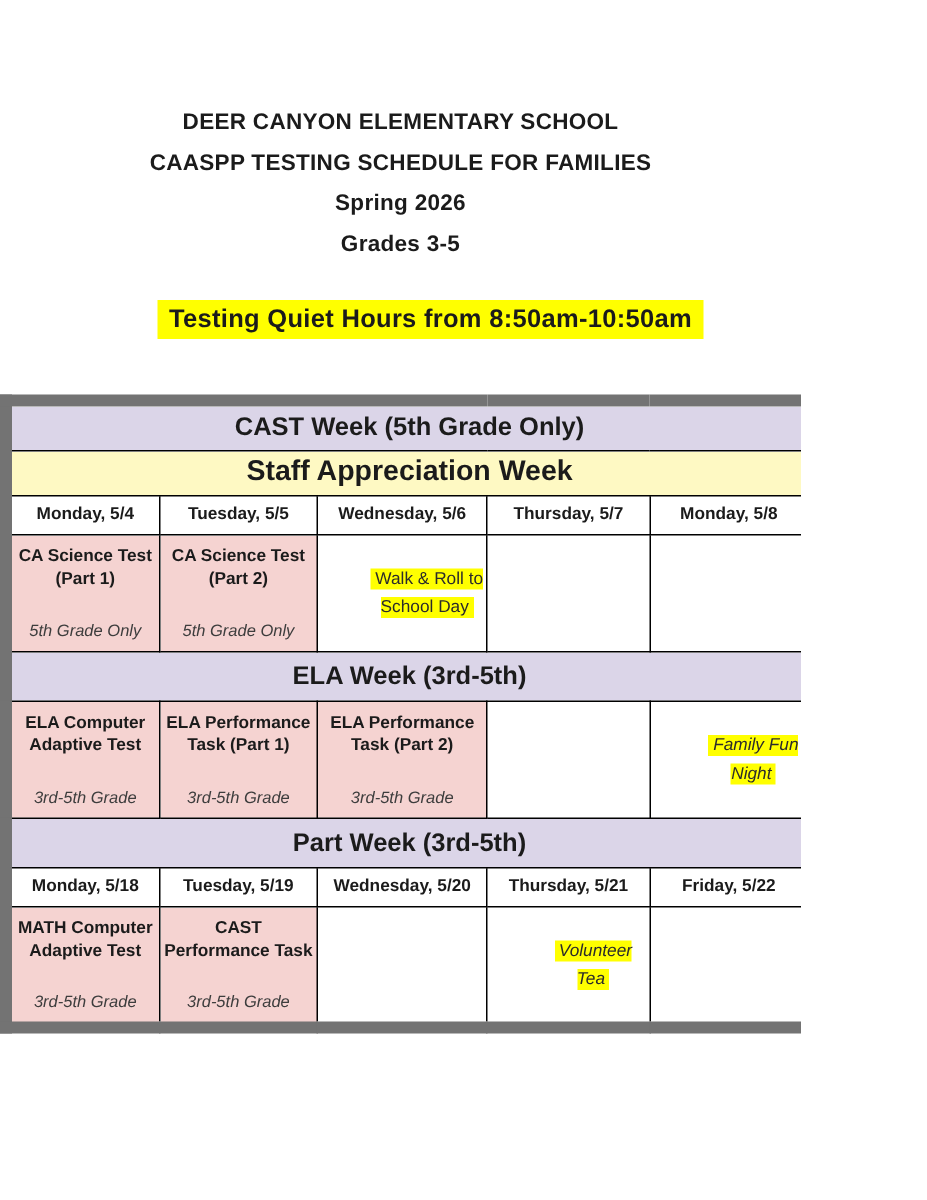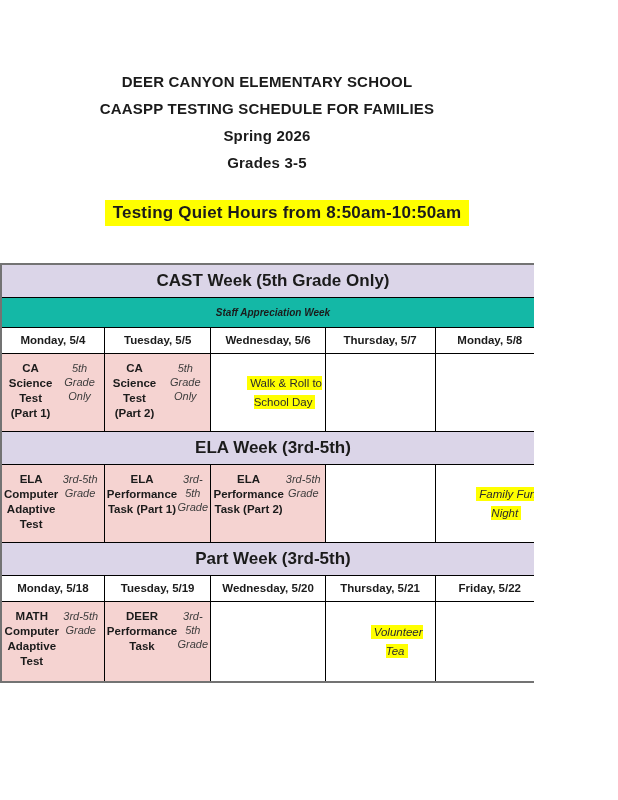--- a/index.html
+++ b/index.html
@@ -41,50 +41,49 @@
     width: 546px;
     margin: 37px auto 0 auto;
     table-layout: fixed;
   }
   table.schedule td {
     border: 1.5px solid #000000;
     text-align: center;
     vertical-align: middle;
     overflow: hidden;
   }
-  table.schedule { border: 2px solid #737373; }
+  table.schedule { border: 8px solid #737373; }
   td.week-title {
     background: #dbd5e8;
     height: 33px;
     font-size: 17px;
     font-weight: bold;
   }
   td.week-subtitle {
-    background: #14b8a6;
+    background: #fef9c3;
     height: 30px;
-    font-size: 10px;
-    font-weight: bold;
-    font-style: italic;
+    font-size: 19px;
+    font-weight: bold;
   }
   td.day-header {
     background: #ffffff;
     height: 26px;
     font-size: 11.5px;
     font-weight: bold;
   }
   td.cell { background: #ffffff; height: 78px; padding-left: 33px; }
   tr.row-tall td.cell { height: 81px; }
   td.cell.test {
     background: #f5d3d1;
     vertical-align: top;
     padding: 7px 2px 6px 2px;
   }
   .test-inner {
     display: flex;
-    flex-direction: row;
+    flex-direction: column;
     justify-content: space-between;
     height: 100%;
   }
   .test-title {
     font-size: 11.5px;
     font-weight: bold;
     line-height: 15px;
     white-space: pre-line;
   }
   .test-grade {
@@ -210,21 +209,21 @@
       <tr class="row-tall">
         <td class="cell test">
           <div class="test-inner">
             <div class="test-title">MATH Computer
 Adaptive Test</div>
             <div class="test-grade">3rd-5th Grade</div>
           </div>
         </td>
         <td class="cell test">
           <div class="test-inner">
-            <div class="test-title">DEER
+            <div class="test-title">CAST
 Performance Task</div>
             <div class="test-grade">3rd-5th Grade</div>
           </div>
         </td>
         <td class="cell"></td>
         <td class="cell">
           <span class="hl italic">Volunteer Tea</span>
         </td>
         <td class="cell"></td>
       </tr>

